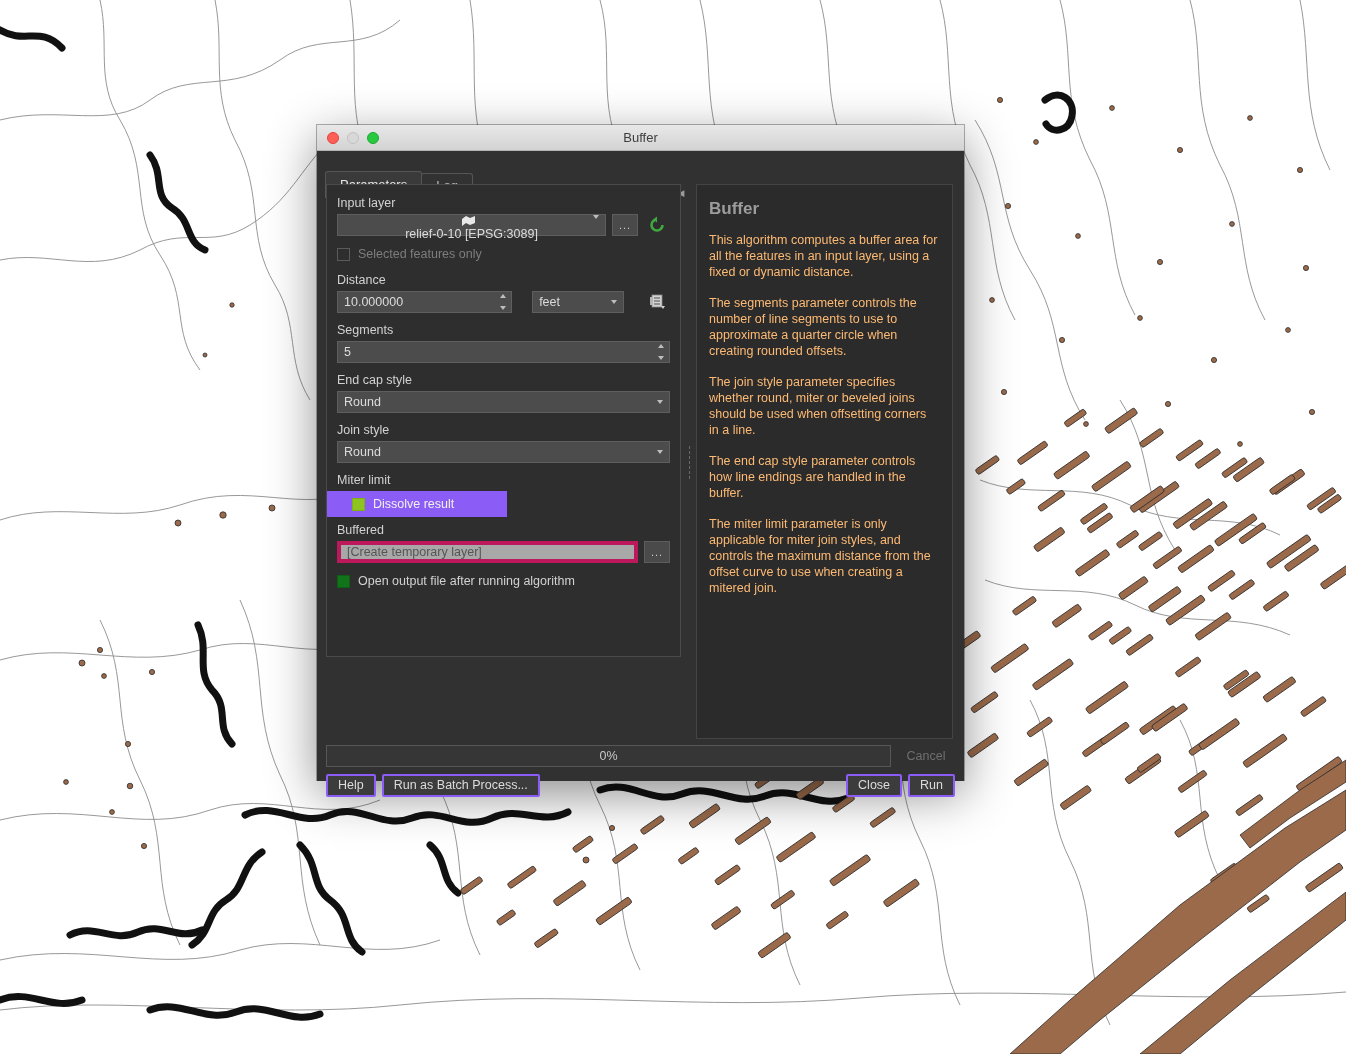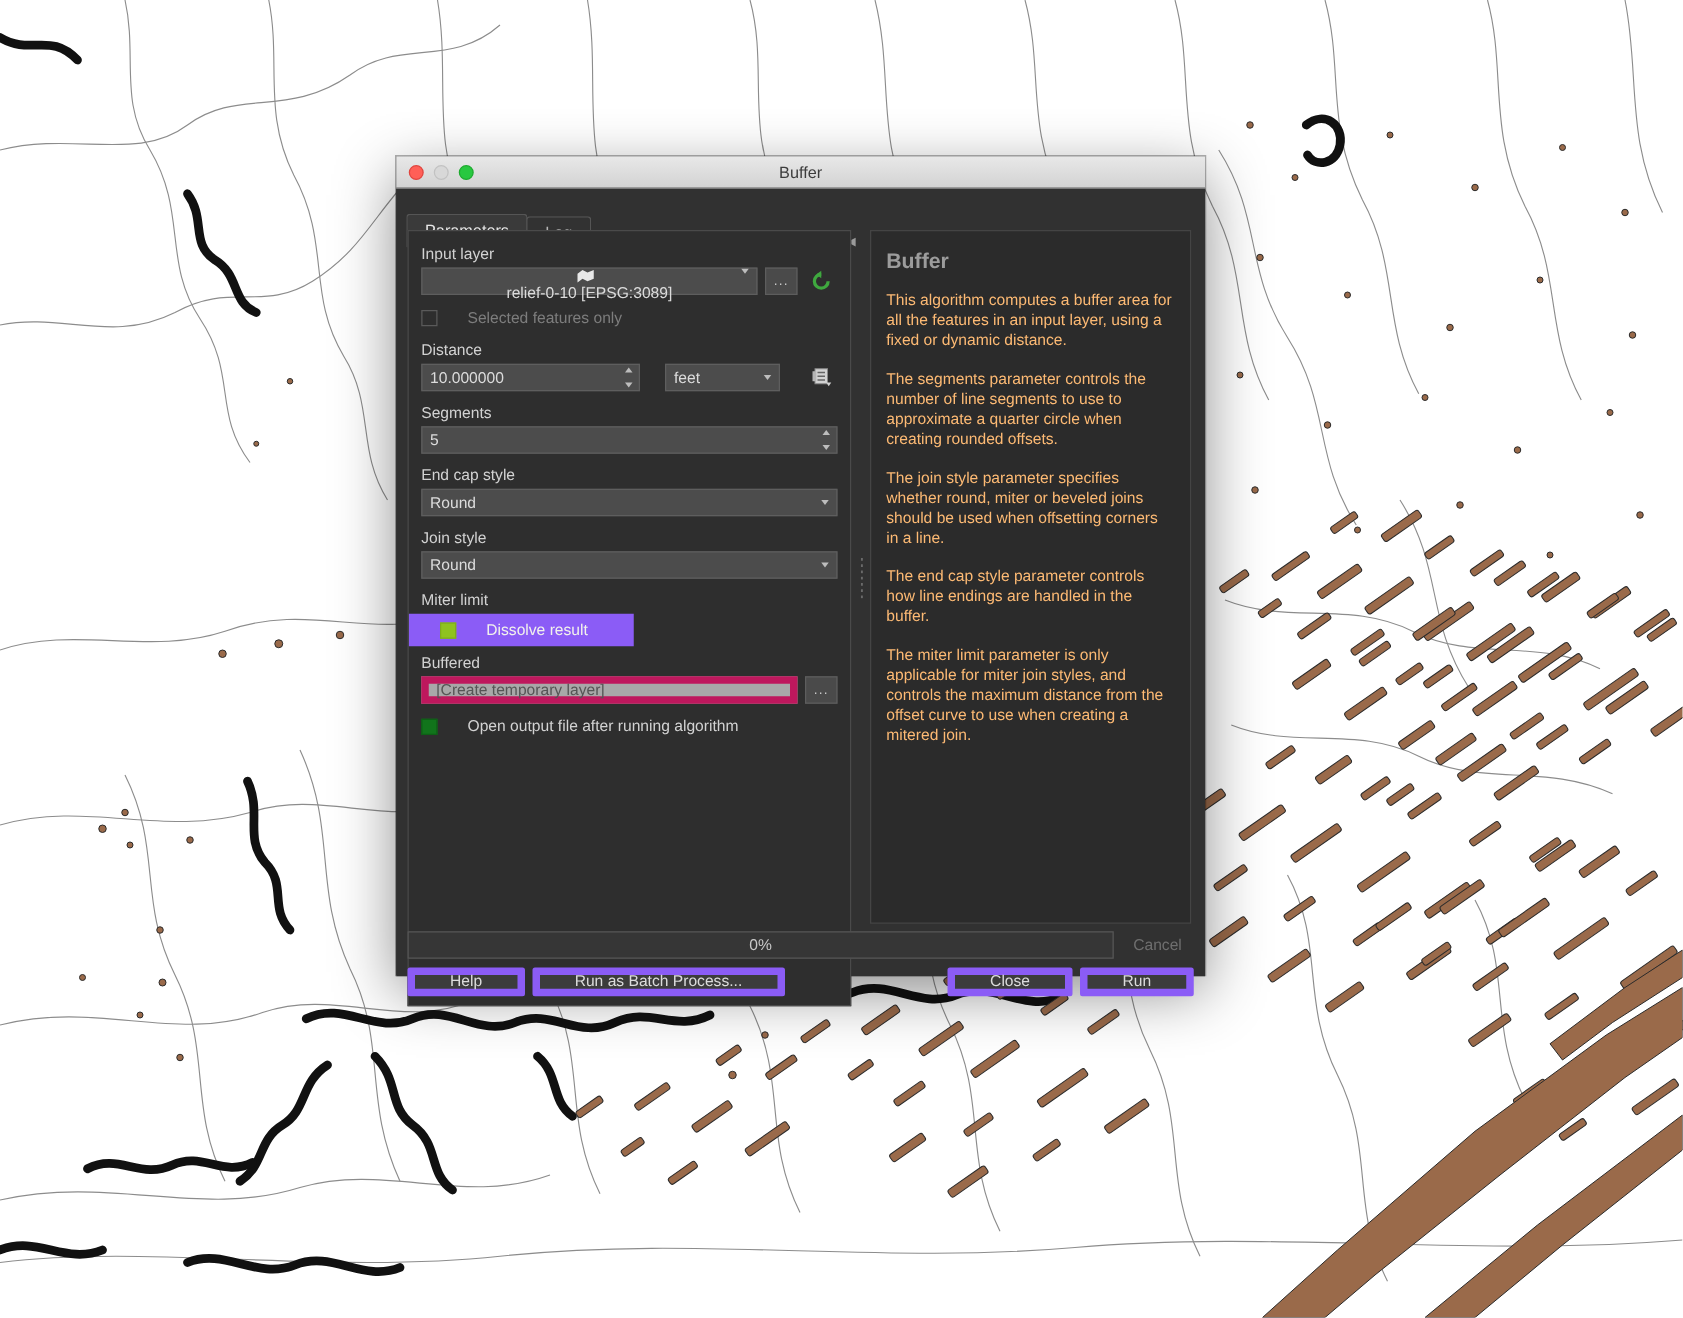--- a/index.html
+++ b/index.html
@@ -115,21 +115,21 @@
     font-size: 9px;
     line-height: 10px;
     text-align: center;
   }
 
   
   .params-panel {
     position: absolute;
     left: 9px; top: 33px;
     width: 355px;
-    height: 621px;
+    height: 473px;
     background: #2e2e2e;
     border: 1px solid #4a4a4a;
     box-sizing: border-box;
     padding: 10px 10px 0 10px;
     overflow: hidden;
   }
 
   .field-label {
     font-size: 12.5px;
     color: #d2d2d2;
@@ -209,21 +209,21 @@
   }
   .tool-btn.flat {
     background: transparent;
     border: none;
   }
 
   
   .checkrow {
     display: flex;
     align-items: center;
-    gap: 24px;
+    gap: 8px;
     margin-bottom: 9px;
     height: 18px;
     text-align: right;
   }
   .cb {
     width: 13px; height: 13px;
     box-sizing: border-box;
     flex: 0 0 auto;
   }
   .cb.empty-disabled {
@@ -249,21 +249,21 @@
 
   
   .distance-row { display: flex; align-items: center; gap: 20px; margin-bottom: 9px; }
   .distance-value { width: 192px; }
   .distance-unit  { width: 100px; }
 
   
   .out-field {
     height: 22px;
     background: #a8a8a8;
-    border: 6px solid #be185d;
+    border: 4px solid #be185d;
     box-sizing: border-box;
     display: flex;
     align-items: center;
     padding: 0 6px;
     font-size: 12.5px;
     color: #555555;
     flex: 1 1 auto;
   }
 
   
@@ -350,23 +350,23 @@
     position: absolute;
     left: 9px;
     top: 622px;
     width: 629px;
     height: 24px;
     display: flex;
     align-items: center;
   }
   .btn {
     height: 23px;
-    padding: 0 28px;
+    padding: 0 10px;
     background: #3c3c3c;
-    border: 6px solid #8b5cf6;
+    border: 2px solid #8b5cf6;
     box-sizing: border-box;
     display: flex;
     align-items: center;
     justify-content: center;
     font-size: 12.5px;
     color: #dcdcdc;
     margin-right: 6px;
     border-radius: 2px;
   }
   .spacer { flex: 1 1 auto; }

